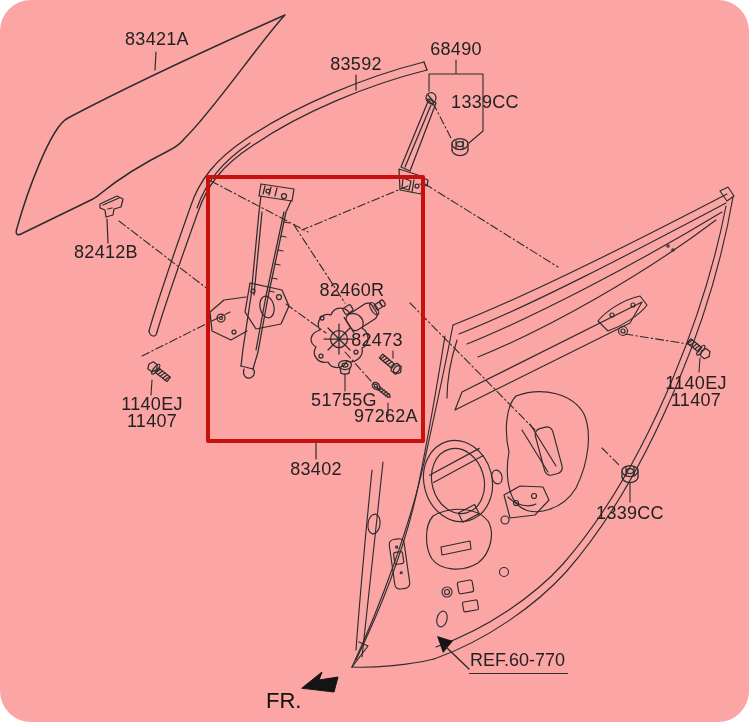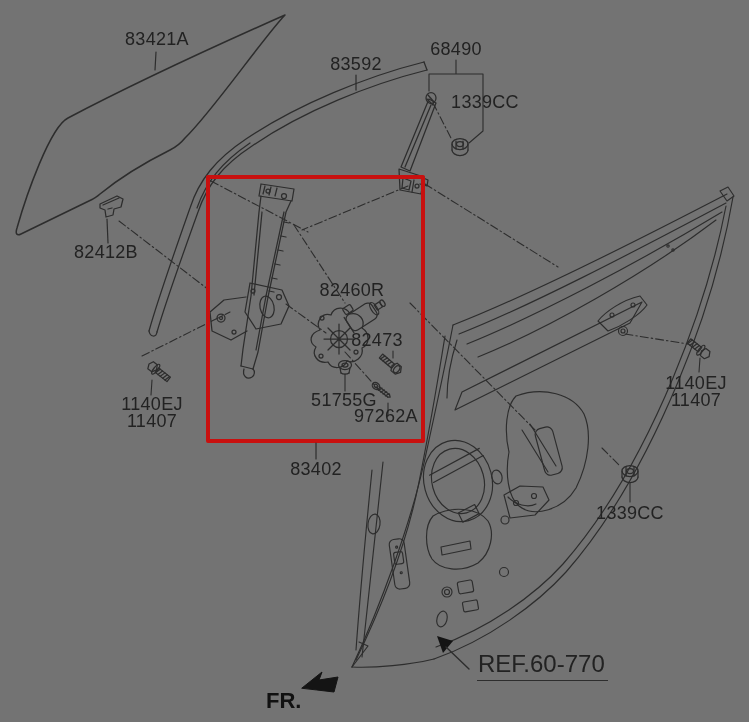--- a/index.html
+++ b/index.html
@@ -1,31 +1,31 @@
 <!DOCTYPE html>
 <html><head>
 <meta charset="utf-8">
 <style>
   html,body{margin:0;padding:0;background:#ffffff;}
   .stage{
-    position:relative;width:749px;height:722px;background:#737373;
-    font-family:"Liberation Sans", sans-serif;overflow:hidden;
+    position:relative;width:749px;height:722px;background:#fca5a5;
+    font-family:"Liberation Sans", sans-serif;overflow:hidden;border-radius:31px;
   }
   .art{position:absolute;left:0;top:0;}
   .callout{
     position:absolute;font-size:18px;color:#222222;white-space:nowrap;
     letter-spacing:.3px;line-height:17px;
   }
   .center{transform:translateX(-50%);text-align:center;}
   .ref-label{
-    position:absolute;font-size:24px;color:#222222;
-    border-bottom:1.6px solid #2d2d2d;padding:0 3px 2px 1px;white-space:nowrap;margin-left:8px;
+    position:absolute;font-size:18px;color:#222222;
+    border-bottom:1.6px solid #2d2d2d;padding:0 3px 2px 1px;white-space:nowrap;
   }
   .fr-label{
-    position:absolute;font-size:22px;font-weight:bold;color:#111111;white-space:nowrap;
+    position:absolute;font-size:22px;font-weight:normal;color:#111111;white-space:nowrap;
   }
 </style>
 </head>
 <body>
 
 <div class="stage">
 
   <svg class="art" width="749" height="722" viewBox="0 0 749 722" fill="none" stroke="#2d2d2d" stroke-width="1.25" stroke-linecap="round" stroke-linejoin="round">
 
     <g stroke-width="1.5">

